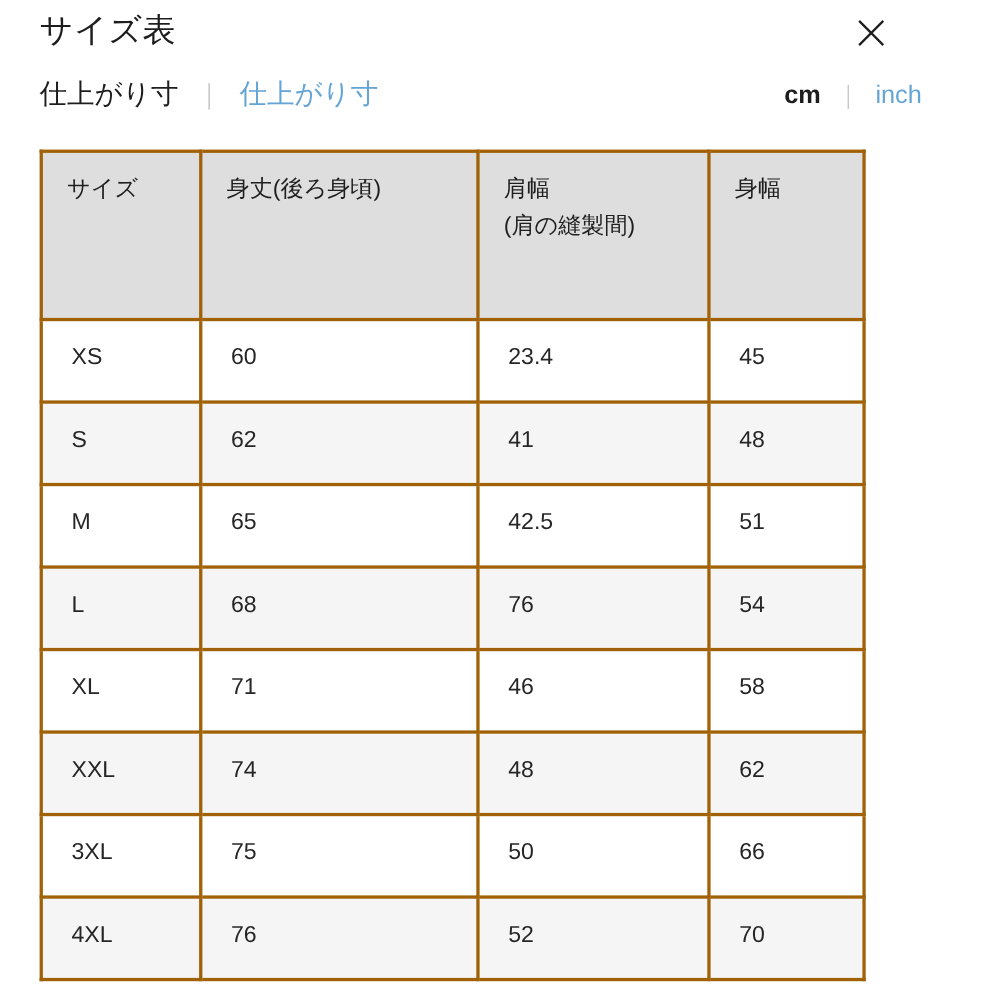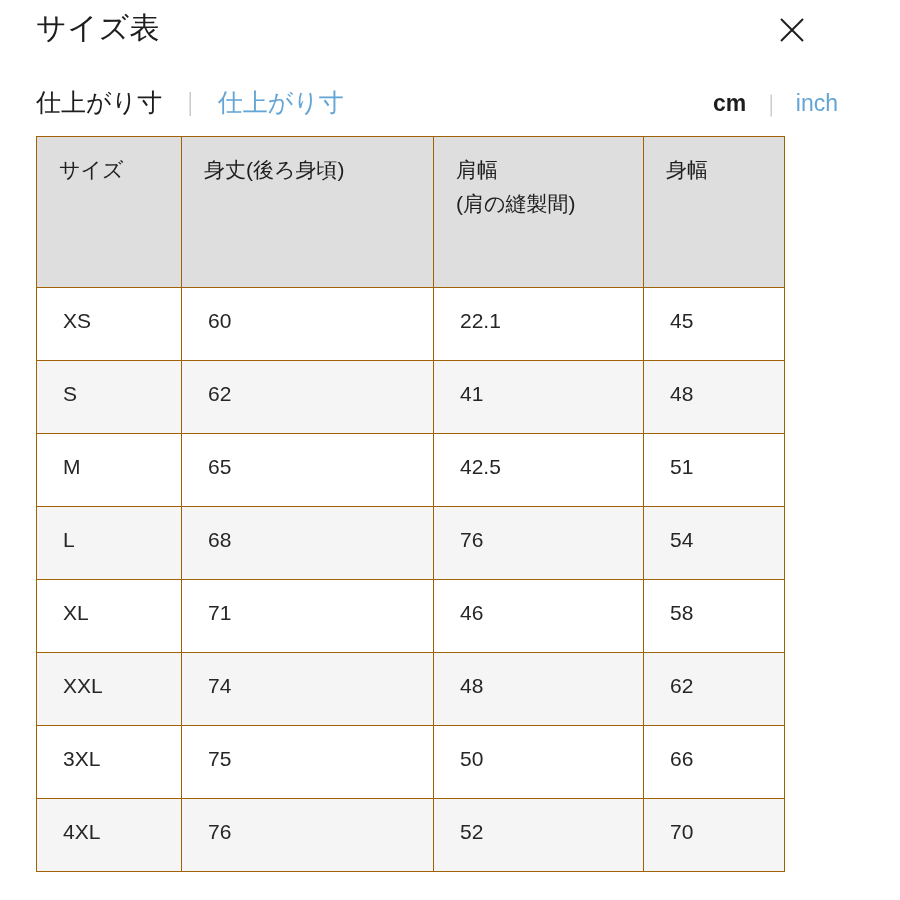--- a/index.html
+++ b/index.html
@@ -52,21 +52,20 @@
   .toggles {
     display: flex;
     align-items: baseline;
     justify-content: space-between;
     height: 52px;
     padding-right: 26px;
   }
   .toggle-group {
     display: flex;
     align-items: center;
-    margin-top: 16px;
   }
   .tg-item {
     font-size: 25px;
     line-height: 32px;
     color: #1d1d1d;
     cursor: pointer;
     white-space: nowrap;
   }
   .tg-item.active {
     color: #1d1d1d;
@@ -109,21 +108,21 @@
     margin-top: 14px;
     width: 740px;
   }
   table.size-table {
     border-collapse: collapse;
     width: 100%;
     table-layout: fixed;
   }
   table.size-table th,
   table.size-table td {
-    border: 1px solid #a16207;
+    border: 3px solid #a16207;
     text-align: left;
     vertical-align: top;
     font-weight: 400;
     font-size: 21px;
     color: #262626;
     padding: 16px 20px 16px 22px;
     line-height: 34px;
   }
   table.size-table thead th {
     background: #dedede;
@@ -200,21 +199,21 @@
           </th>
           <th>
             <span class="hl1">身幅</span>
           </th>
         </tr>
       </thead>
       <tbody>
         <tr>
           <td>XS</td>
           <td>60</td>
-          <td>22.1</td>
+          <td>23.4</td>
           <td>45</td>
         </tr>
         <tr>
           <td>S</td>
           <td>62</td>
           <td>41</td>
           <td>48</td>
         </tr>
         <tr>
           <td>M</td>

